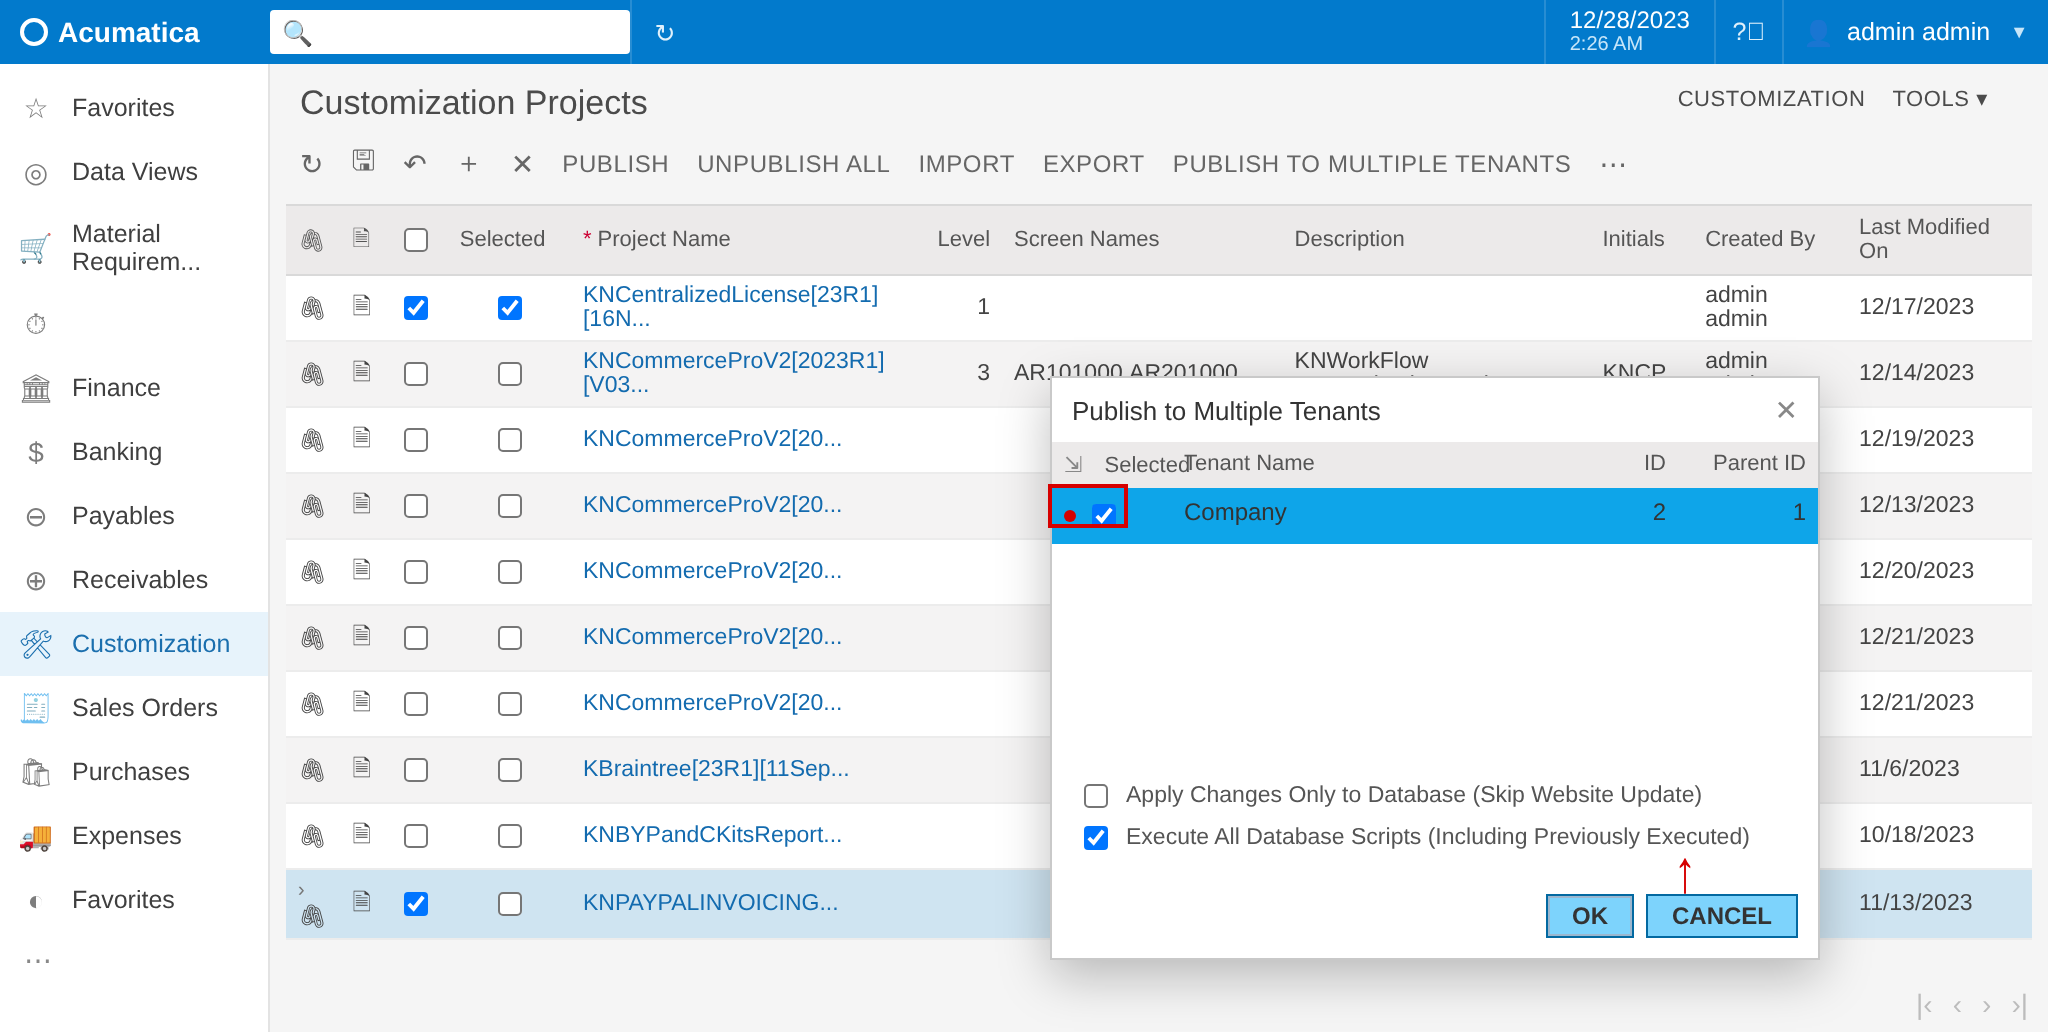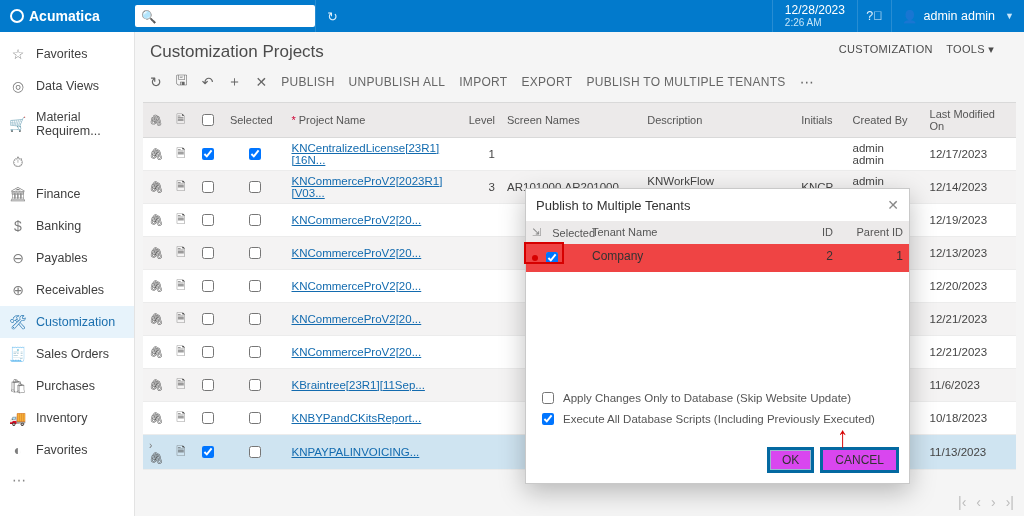--- a/index.html
+++ b/index.html
@@ -36,48 +36,48 @@
   .toolbar { display:flex; align-items:center; gap:14px; padding:8px 15px; color:#666; font-size:12px;}
   .toolbar .icon-btn { cursor:pointer; font-size:14px; color:#666; }
   .toolbar .text-btn { cursor:pointer; letter-spacing:.3px; }
 
   table.grid { width:calc(100% - 16px); margin:0 8px; border-collapse:collapse; background:#fff; }
   table.grid th { background:#eceaea; font-size:11px; color:#555; text-align:left; padding:5px 6px; font-weight:400; border-top:1px solid #d9d9d9; border-bottom:1px solid #d9d9d9;}
   table.grid td { font-size:11.5px; padding:4px 6px; border-bottom:1px solid #ececec; color:#444;}
   table.grid tr.odd  td { background:#fff;}
   table.grid tr.even td { background:#f4f3f3;}
   table.grid tr.sel  td { background:#cfe4f1;}
-  .proj-link { color:#136baf; text-decoration:underline; cursor:pointer;}
+  .proj-link { color:#136baf; cursor:pointer;}
   .clip { width:10px; color:#777; }
   .note { width:10px; color:#a8a8a8;}
   .cb   { width:12px; height:12px; }
   .row-caret { color:#777; font-size:10px;}
   .red-star::before{content:"*"; color:#c03; margin-right:3px;}
 
   
   .dialog-mask { position:absolute; inset:0; }
   .dialog { position:absolute; left:390px; top:156px; width:385px; background:#fff;
             border:1px solid #c9c9c9; box-shadow:0 8px 24px rgba(0,0,0,0.25);}
   .dialog-title { padding:8px 10px; font-size:13px; color:#333; display:flex; justify-content:space-between; align-items:center;}
   .dialog-title .x { color:#888; cursor:pointer; font-size:14px;}
   .dlg-head { background:#eceaea; display:flex; font-size:11px; color:#555;}
   .dlg-head > div { padding:5px 6px;}
-  .dlg-row { display:flex; font-size:12px; background:#ef4444;}
+  .dlg-row { display:flex; font-size:12px; background:#0ea5e9;}
   .dlg-row > div { padding:5px 6px;}
   .col-sel { width:60px; display:flex; align-items:center; gap:4px; position:relative;}
   .col-tn  { flex:1;}
   .col-id  { width:50px; text-align:right;}
   .col-pid { width:70px; text-align:right;}
   .red-box { position:absolute; left:-2px; top:-2px; width:40px; height:22px; border:2px solid #d60000; pointer-events:none;}
   .edit-dot { width:6px; height:6px; border-radius:50%; background:#d60000; }
   .dlg-body { height:110px; }
   .dlg-opts { padding:4px 12px 10px 12px; font-size:11.5px; color:#555;}
   .dlg-opts label { display:flex; align-items:center; gap:6px; margin:3px 0;}
   .dlg-btns { display:flex; justify-content:flex-end; gap:6px; padding:6px 10px 10px 10px;}
-  .btn { background:#d946ef; border:3px solid #0369a1; padding:3px 12px; font-size:12px; color:#333; cursor:pointer;}
+  .btn { background:#7dd3fc; border:1px solid #0369a1; padding:3px 12px; font-size:12px; color:#333; cursor:pointer;font-weight:bold;}
   .btn.primary { box-shadow:0 0 0 1px #9bb7cf inset; }
 
   .red-arrow { position:absolute; left:700px; top:388px; color:#d60000; font-size:30px; font-weight:bold; pointer-events:none; transform:scaleX(0.75);}
 
   .pager { position:absolute; right:10px; bottom:6px; display:flex; gap:10px; color:#bcbcbc; font-size:14px;}
   .pager span { cursor:pointer;}
 </style>
 </head>
 <body>
 
@@ -144,21 +144,21 @@
     <div class="side-item">
         <span class="ico">🧾</span>
         <span>Sales Orders</span>
       </div>
     <div class="side-item">
         <span class="ico">🛍</span>
         <span>Purchases</span>
       </div>
     <div class="side-item">
         <span class="ico">🚚</span>
-        <span>Inventory</span>
+        <span>Expenses</span>
       </div>
     <div class="side-item">
         <span class="ico">◐</span>
         <span>Favorites</span>
       </div>
     <div class="side-dots">⋯</div>
   </div>
 
   <div class="main">
     <div class="page-head">

